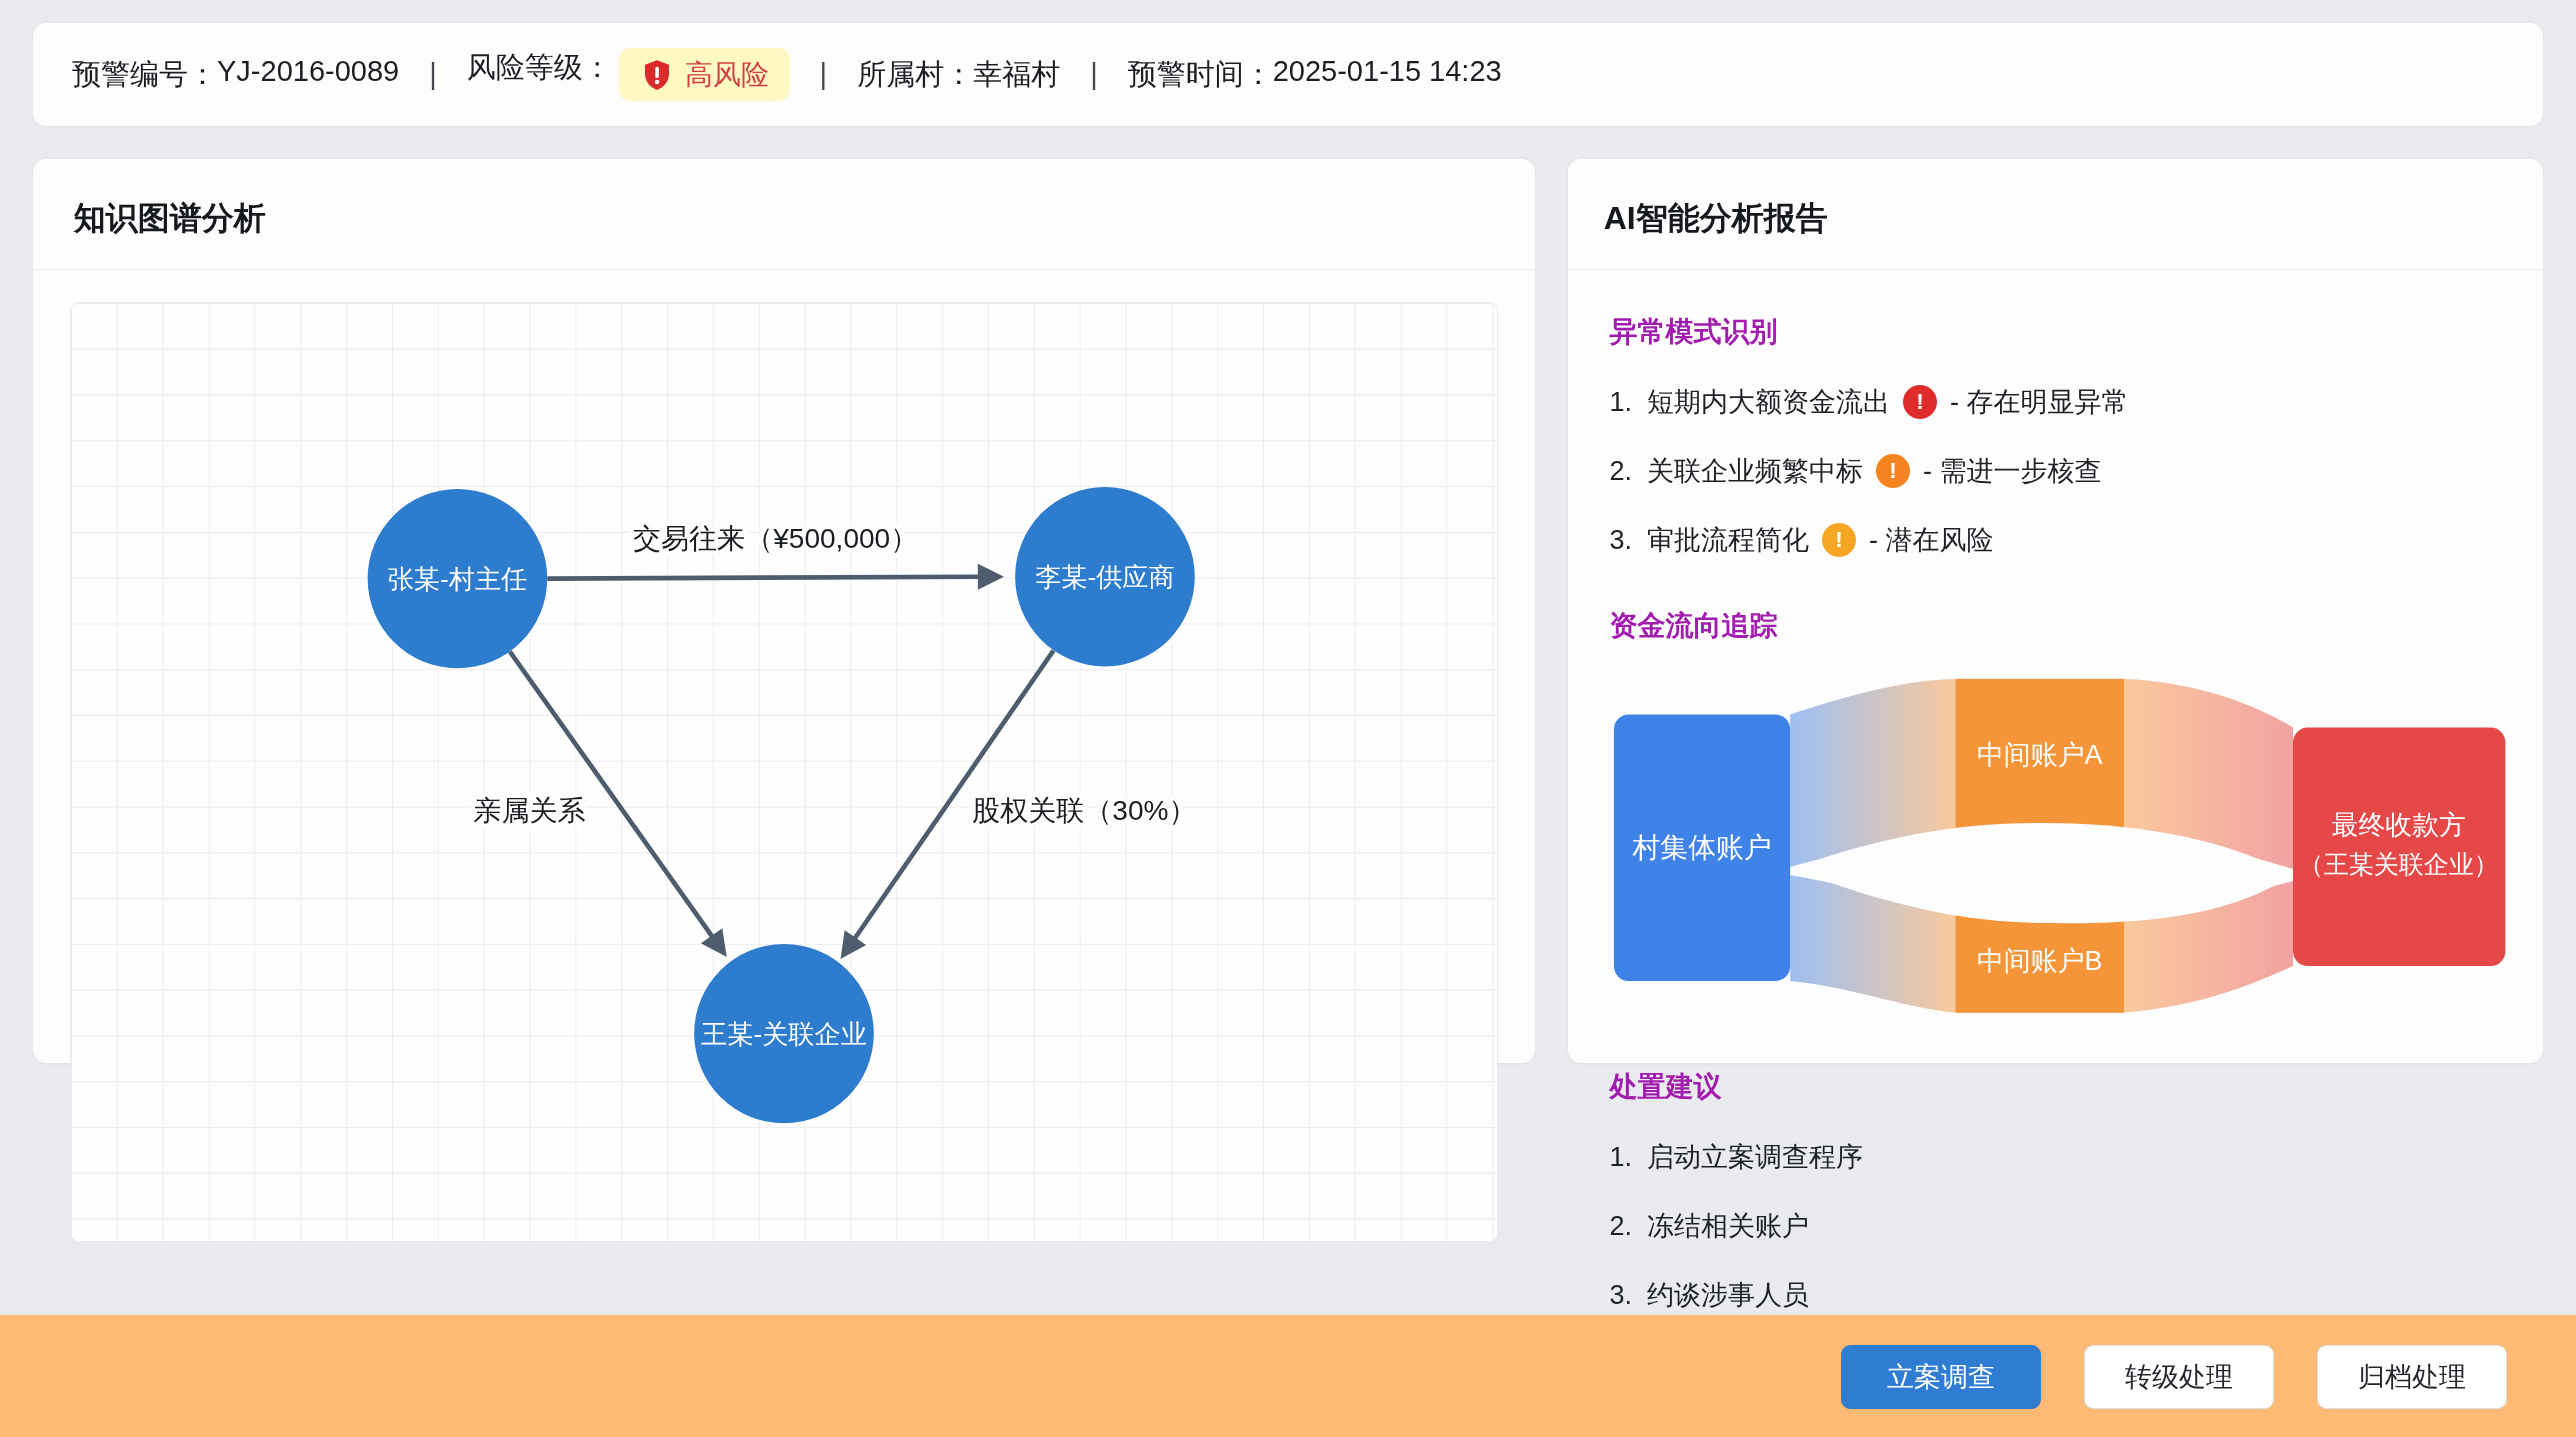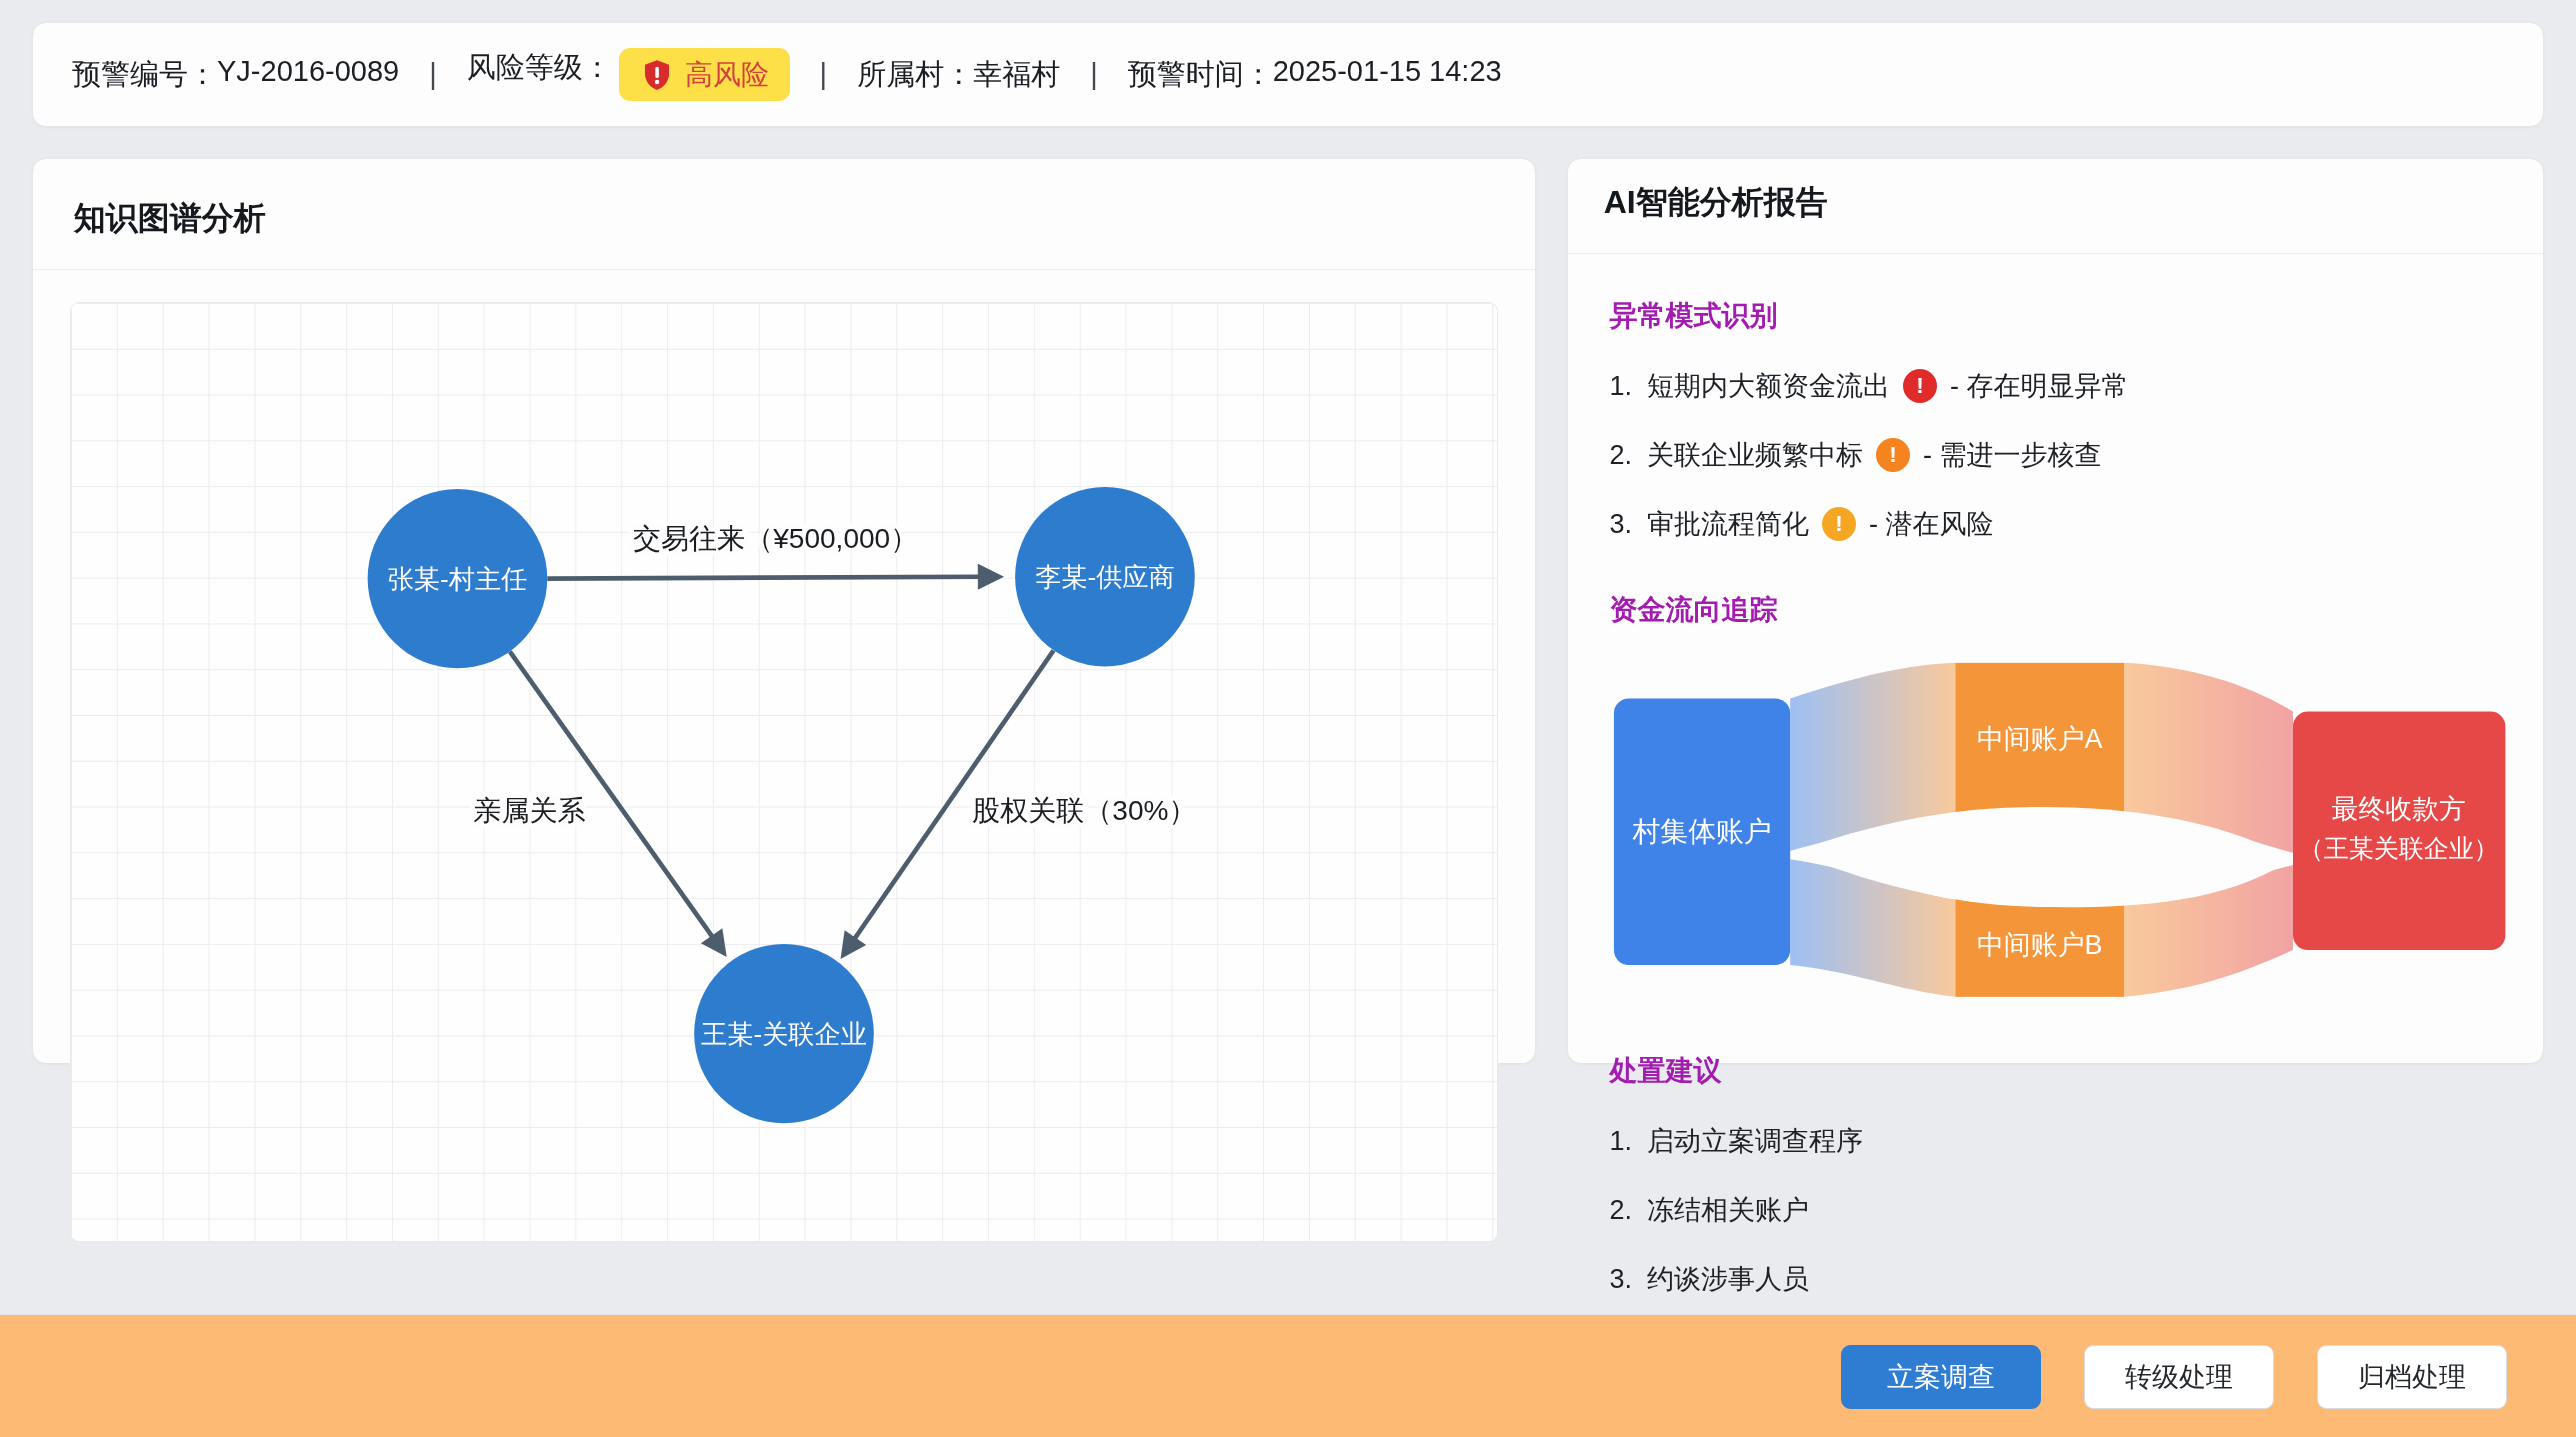--- a/index.html
+++ b/index.html
@@ -13,29 +13,29 @@
   
   .topbar{
     position:absolute;left:33px;top:23.4px;width:2510px;height:103px;
     display:flex;align-items:center;padding:0 39px;box-sizing:border-box;
     font-size:29px;font-weight:500;color:#1b1e23;white-space:nowrap;
   }
   .kv{display:inline-flex;align-items:flex-start;}
   .pipe{margin:0 30px;color:#43484e;font-weight:400;}
   .badge{
     display:inline-flex;align-items:center;gap:11.2px;margin-left:7.5px;
-    background:#fde047;color:#d43e3e;border-radius:11.2px;padding:7.5px 20.6px;
+    background:#fef9c3;color:#d43e3e;border-radius:11.2px;padding:7.5px 20.6px;
     font-size:28px;font-weight:500;
   }
   .badge svg{width:34px;height:34px;display:block;}
 
   
   .panel{position:absolute;top:159px;height:904px;box-sizing:border-box;padding:32px 37px;}
   .panel-left{left:33px;width:1502px;}
-  .panel-right{left:1568px;width:975px;padding:16px 32px;}
+  .panel-right{left:1568px;width:975px;padding:32px 32px;}
   .panel h2{margin:5.6px 0 0 3.7px;font-size:32px;font-weight:700;color:#15181c;}
   .divider{height:1.9px;background:#ededf0;margin:28px -37px 0;}
   .panel-right .divider{margin:28px -32px 0;}
 
   .canvas{
     margin-top:32px;height:940px;position:relative;overflow:hidden;
     background:#fefefe;border:1.9px solid #e8e8ea;border-radius:9.4px;box-sizing:border-box;
   }
   .canvas svg{width:100%;height:100%;display:block;}
 

